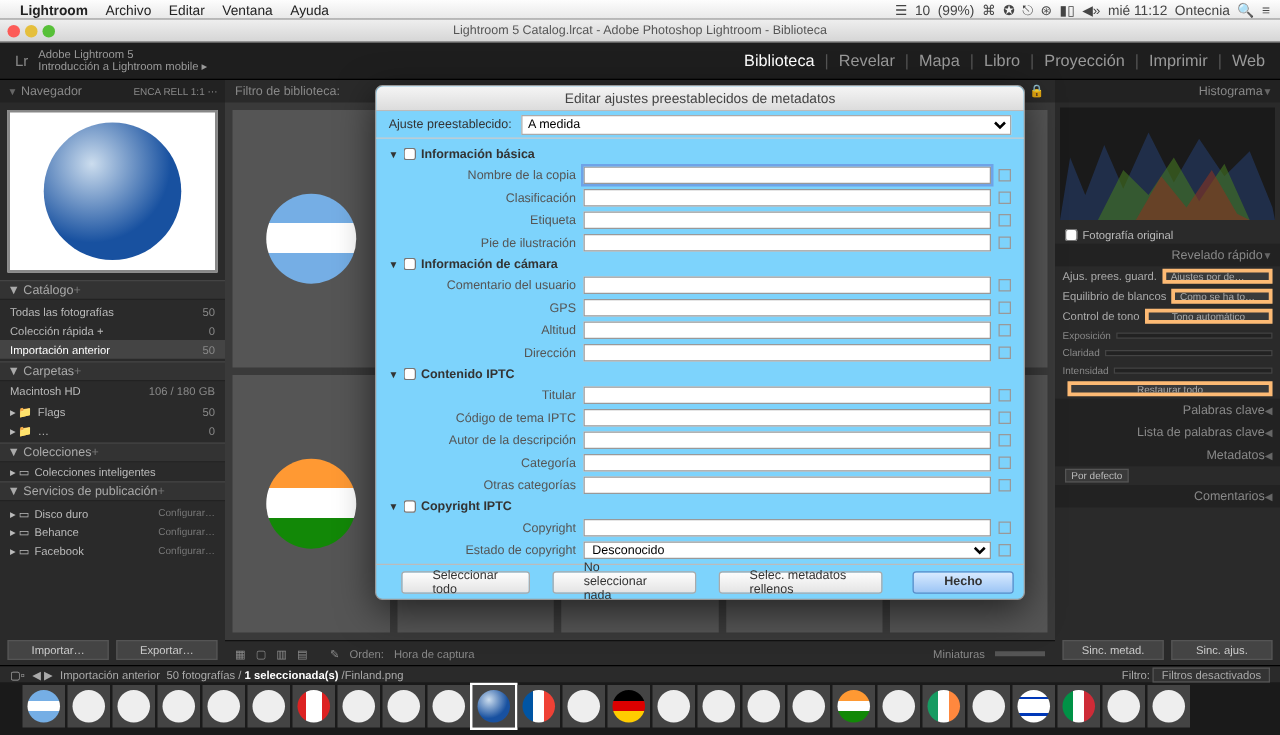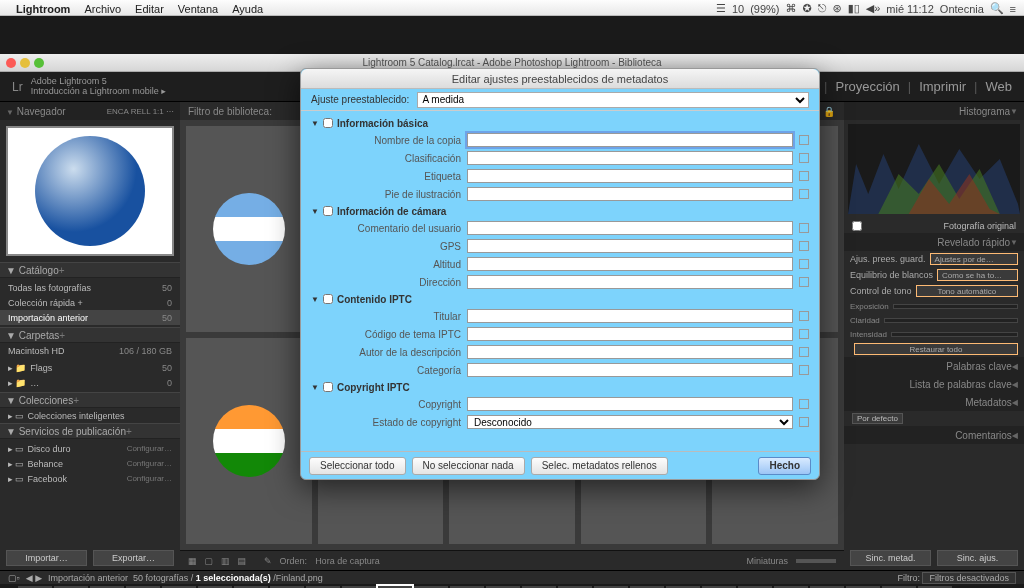--- a/index.html
+++ b/index.html
@@ -7,21 +7,21 @@
 
 
 .macos-menubar { height: 16px; background: linear-gradient(#fdfdfd,#e8e8e8); display: flex; align-items: flex-end; padding: 0 8px; font-size: 11px; color: #222; border-bottom: 1px solid #bbb; }
 .macos-menubar .apple { font-size: 14px; margin-right: 8px; }
 .macos-menubar .mitem { margin-right: 14px; cursor: default; }
 .macos-menubar .mitem.bold { font-weight: 600; }
 .macos-menubar .spacer { flex: 1; }
 .macos-menubar .ricon { margin-left: 6px; font-size: 11px; color: #444; }
 
 
-.mac-winbar { height: 18px; background: linear-gradient(#eee,#d6d6d6); display: flex; align-items: center; justify-content: center; font-size: 10px; color: #555; border-bottom: 1px solid #aaa; position: relative; margin-top: 38px; }
+.mac-winbar { height: 18px; background: linear-gradient(#eee,#d6d6d6); display: flex; align-items: center; justify-content: center; font-size: 10px; color: #555; border-bottom: 1px solid #aaa; position: relative; }
 .mac-winbar .dots { position: absolute; left: 6px; display: flex; gap: 4px; }
 .mac-winbar .dot { width: 10px; height: 10px; border-radius: 50%; }
 .dot.r{background:#fc5b57}.dot.y{background:#e5bf3c}.dot.g{background:#57c038}
 
 
 .lr-header { height: 30px; background: #1e1e1e; display: flex; align-items: center; padding: 0 12px; color: #ddd; border-bottom: 1px solid #000; }
 .lr-header .lr-logo { font-size: 12px; margin-right: 8px; color: #888; font-weight: 400; }
 .lr-header .lr-title-block { font-size: 9px; color: #999; line-height: 1.1; }
 .lr-header .nav { margin-left: auto; display: flex; gap: 8px; font-size: 13px; }
 .lr-header .nav span { color: #999; cursor: pointer; }
@@ -36,41 +36,41 @@
 .panel-header { height: 18px; background: #222; display: flex; align-items: center; padding: 0 6px; font-size: 10px; color: #888; justify-content: space-between; }
 .panel-header.right { justify-content: flex-end; }
 .panel-header .tri { font-size: 8px; color: #666; }
 
 .nav-preview { padding: 6px; }
 .nav-preview .nav-thumb { width: 100%; height: 130px; background: #fff; border: 2px solid #888; display: flex; align-items: center; justify-content: center; }
 
 .section-hdr { height: 16px; background: #333; display: flex; align-items: center; padding: 0 6px; font-size: 10px; color: #aaa; justify-content: flex-start; border-top: 1px solid #444; border-bottom: 1px solid #222; }
 .section-hdr .plus { color: #777; }
 .panel-list { padding: 2px 0; }
-.panel-row { height: 15px; display: flex; align-items: center; padding: 0 8px; font-size: 9px; color: #bbb; justify-content: space-between; }
+.panel-row { height: 15px; display: flex; align-items: center; padding: 0 8px; font-size: 9px; color: #bbb; }
 .panel-row.sel { background: #444; color: #fff; }
 .panel-row .label { flex: 1; white-space: nowrap; overflow: hidden; text-overflow: ellipsis; }
 .panel-row .count { color: #888; }
 .panel-row .cfg { color: #777; font-size: 8px; }
 
 .btn-row { display: flex; gap: 6px; padding: 4px 6px; margin-top: auto; }
 .panel-btn { flex: 1; height: 16px; background: #444; border: 1px solid #555; color: #ccc; font-size: 9px; display: flex; align-items: center; justify-content: center; }
 
 
 .grid-bar { height: 18px; background: #2a2a2a; display: flex; align-items: center; padding: 0 8px; font-size: 10px; color: #888; }
 .grid { flex: 1; padding: 6px; display: grid; grid-template-columns: repeat(5, 1fr); gap: 6px; overflow: hidden; }
 .cell { background: #555; padding: 4px; display: flex; align-items: center; justify-content: center; }
 .cell .flag { width: 72px; height: 72px; border-radius: 50%; background: #fff; }
 .toolbar { height: 20px; background: #2a2a2a; border-top: 1px solid #111; display: flex; align-items: center; padding: 0 8px; font-size: 9px; color: #888; gap: 8px; }
 .toolbar .spacer { flex: 1; }
 
 
 .histogram { height: 90px; background: #1a1a1a; margin: 4px; position: relative; overflow: hidden; }
 .setting-row { height: 16px; display: flex; align-items: center; padding: 0 6px; font-size: 9px; color: #aaa; justify-content: space-between; gap: 4px; }
-.setting-row .val { background: #3a3a3a; border: 1px solid #fdba74; padding: 0 4px; flex: 1; height: 12px; font-size: 8px; display: flex; align-items: center; white-space: nowrap; overflow: hidden; }
+.setting-row .val { background: #3a3a3a; border: 3px solid #fdba74; padding: 0 4px; flex: 1; height: 12px; font-size: 8px; display: flex; align-items: center; white-space: nowrap; overflow: hidden; }
 .slider-row { height: 14px; display: flex; align-items: center; padding: 0 6px; font-size: 8px; color: #888; justify-content: space-between; gap: 4px; }
 .slider-row .slider { flex: 1; height: 5px; background: #222; border: 1px solid #444; }
 
 
 .filmstrip-bar { height: 14px; background: #2a2a2a; display: flex; align-items: center; padding: 0 8px; font-size: 9px; color: #aaa; border-top: 1px solid #000; }
 .filmstrip-bar .spacer { flex: 1; }
 .filmstrip { height: 38px; background: #1a1a1a; display: flex; align-items: center; padding: 2px 18px; gap: 2px; overflow: hidden; }
 .film-thumb { width: 34px; height: 34px; background: #444; display: flex; align-items: center; justify-content: center; flex-shrink: 0; }
 .film-thumb.sel { outline: 2px solid #fff; }
 .mini-flag { width: 26px; height: 26px; border-radius: 50%; background: #eee; }
@@ -84,21 +84,21 @@
 .modal-body { max-height: 340px; overflow: auto; padding: 4px 0; }
 .mgroup-hdr { height: 16px; display: flex; align-items: center; padding: 0 10px; gap: 4px; font-weight: 600; color: #333; }
 .mgroup-hdr .arr { font-size: 8px; }
 .mgroup-hdr input[type=checkbox] { width: 10px; height: 10px; }
 .mfield { height: 18px; display: flex; align-items: center; padding: 0 10px; gap: 6px; }
 .mfield .lbl { width: 150px; text-align: right; color: #555; }
 .mfield input[type=text], .mfield select.fsel { flex: 1; height: 14px; border: 1px solid #999; background: #fff; font-size: 10px; padding: 0 2px; }
 .mfield input.focused { outline: 2px solid #6ea3e8; }
 .mfield .chk { width: 10px; height: 10px; border: 1px solid #999; }
 .modal-footer { height: 28px; border-top: 1px solid #bbb; display: flex; align-items: center; padding: 0 8px; gap: 6px; }
-.modal-footer .mbtn { height: 18px; padding: 0 10px; background: linear-gradient(#fdfdfd,#e4e4e4); border: 1px solid #aaa; border-radius: 3px; font-size: 10px; display: flex; align-items: center; }
+.modal-footer .mbtn { height: 18px; padding: 0 24px; background: linear-gradient(#fdfdfd,#e4e4e4); border: 1px solid #aaa; border-radius: 3px; font-size: 10px; display: flex; align-items: center; margin-left: 12px; }
 .modal-footer .spacer { flex: 1; }
 .modal-footer .mbtn.primary { background: linear-gradient(#d8eaff,#9cc5f5); border-color: #5a8bc8; font-weight: 600; }
 
 
 .flag.fin{background:radial-gradient(circle at 35% 30%,#cde,#1851a0 60%)}
 .flag.arg{background:linear-gradient(#75aee5 33%,#fff 33% 66%,#75aee5 66%)}
 .flag.can{background:linear-gradient(90deg,#d22 25%,#fff 25% 75%,#d22 75%)}
 .flag.ger{background:linear-gradient(#000 33%,#d00 33% 66%,#fc0 66%)}
 .flag.fra{background:linear-gradient(90deg,#0055a4 33%,#fff 33% 66%,#ef4135 66%)}
 .flag.ind{background:linear-gradient(#f93 33%,#fff 33% 66%,#128807 66%)}
@@ -560,20 +560,25 @@
       <div class="mfield">
         <span class="lbl">Autor de la descripción</span>
         <input type="text" class="" style="">
         <span class="chk"></span>
       </div>
       <div class="mfield">
         <span class="lbl">Categoría</span>
         <input type="text" class="" style="">
         <span class="chk"></span>
       </div>
+      <div class="mfield">
+        <span class="lbl">Otras categorías</span>
+        <input type="text" class="" style="">
+        <span class="chk"></span>
+      </div>
       <div class="mgroup-hdr">
         <span class="arr">▼</span>
         <input type="checkbox" style="">
         <span>Copyright IPTC</span>
       </div>
       <div class="mfield">
         <span class="lbl">Copyright</span>
         <input type="text" class="" style="">
         <span class="chk"></span>
       </div>

